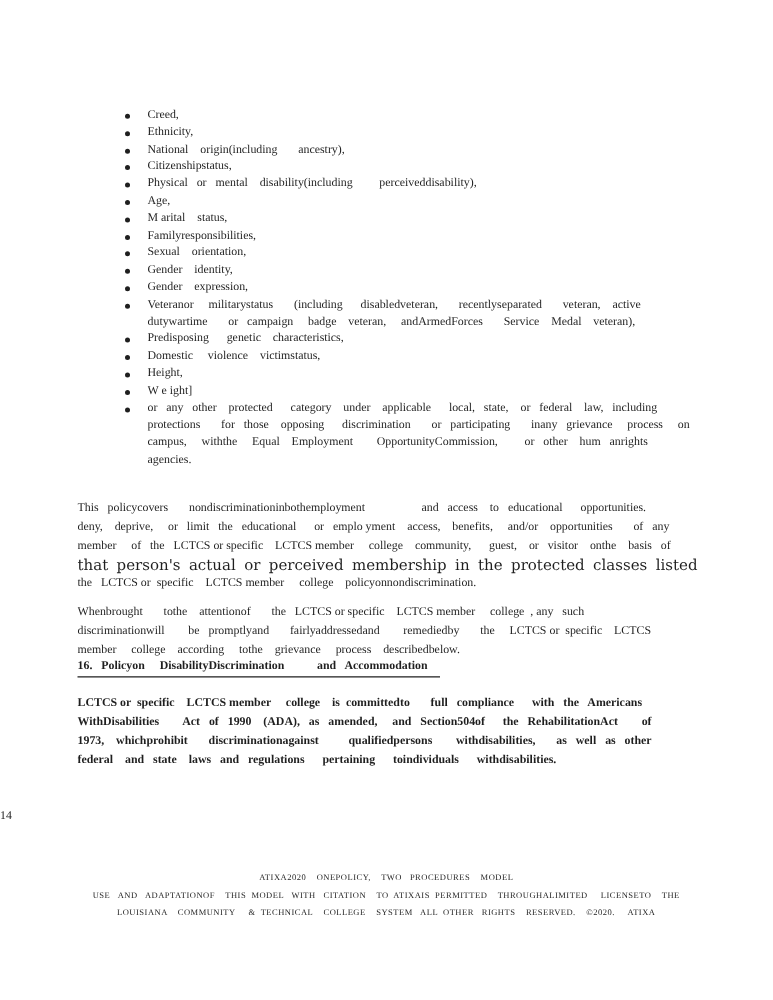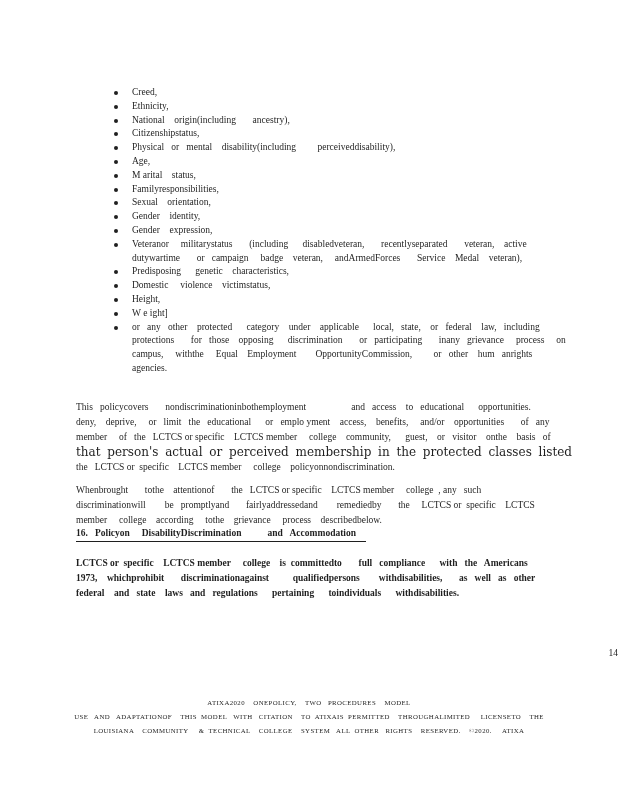--- a/index.html
+++ b/index.html
@@ -12,21 +12,21 @@
     width: 618px;
     height: 800px;
     background: #ffffff;
     color: #1f1f1f;
     font-family: "Liberation Serif", serif;
     font-size: 9.5px;
     overflow: hidden;
   }
   .content {
     position: absolute;
-    left: 76px;
+    left: 62px;
     top: 0;
     width: 496px;
   }
   .line {
     white-space: pre;
     overflow: hidden;
     height: 15px;
     line-height: 15px;
   }
   ul.bullets {
@@ -72,21 +72,21 @@
     width: 290px;
     height: 13px;
     overflow: hidden;
     border-bottom: 1.2px solid #1f1f1f;
   }
   .page-number {
     position: absolute;
     top: 648px;
     left: 0;
     width: 618px;
-    text-align: right;
+    text-align: left;
     font-size: 9.5px;
   }
   .footer {
     position: absolute;
     top: 696px;
     left: 0;
     width: 618px;
     text-align: center;
     font-size: 6.8px;
     letter-spacing: 0.4px;
@@ -186,20 +186,21 @@
     <div class="para para-2">
         <div class="line">Whenbrought       tothe    attentionof       the   LCTCS or specific    LCTCS member     college  , any   such</div>
         <div class="line">discriminationwill        be   promptlyand       fairlyaddressedand        remediedby       the     LCTCS or  specific    LCTCS</div>
         <div class="line">member     college    according     tothe    grievance     process    describedbelow.</div>
       </div>
     <div class="heading-row">
       <span class="heading-text">16.   Policyon     DisabilityDiscrimination           and   Accommodation</span>
     </div>
     <div class="para para-3">
         <div class="line">LCTCS or  specific    LCTCS member     college    is  committedto       full   compliance      with   the   Americans</div>
+        <div class="line">WithDisabilities        Act   of   1990    (ADA),   as   amended,     and   Section504of      the   RehabilitationAct        of</div>
         <div class="line">1973,    whichprohibit       discriminationagainst          qualifiedpersons        withdisabilities,       as   well   as   other</div>
         <div class="line">federal    and   state    laws   and   regulations      pertaining      toindividuals      withdisabilities.</div>
       </div>
   </div>
   <div class="page-number">14</div>
   <div class="footer">
       <div class="line">ATIXA2020    ONEPOLICY,    TWO   PROCEDURES    MODEL</div>
       <div class="line">USE   AND   ADAPTATIONOF    THIS  MODEL   WITH   CITATION    TO  ATIXAIS  PERMITTED    THROUGHALIMITED     LICENSETO    THE</div>
       <div class="line">LOUISIANA    COMMUNITY     &amp;  TECHNICAL    COLLEGE    SYSTEM   ALL  OTHER   RIGHTS    RESERVED.    ©2020.     ATIXA</div>
     </div>

